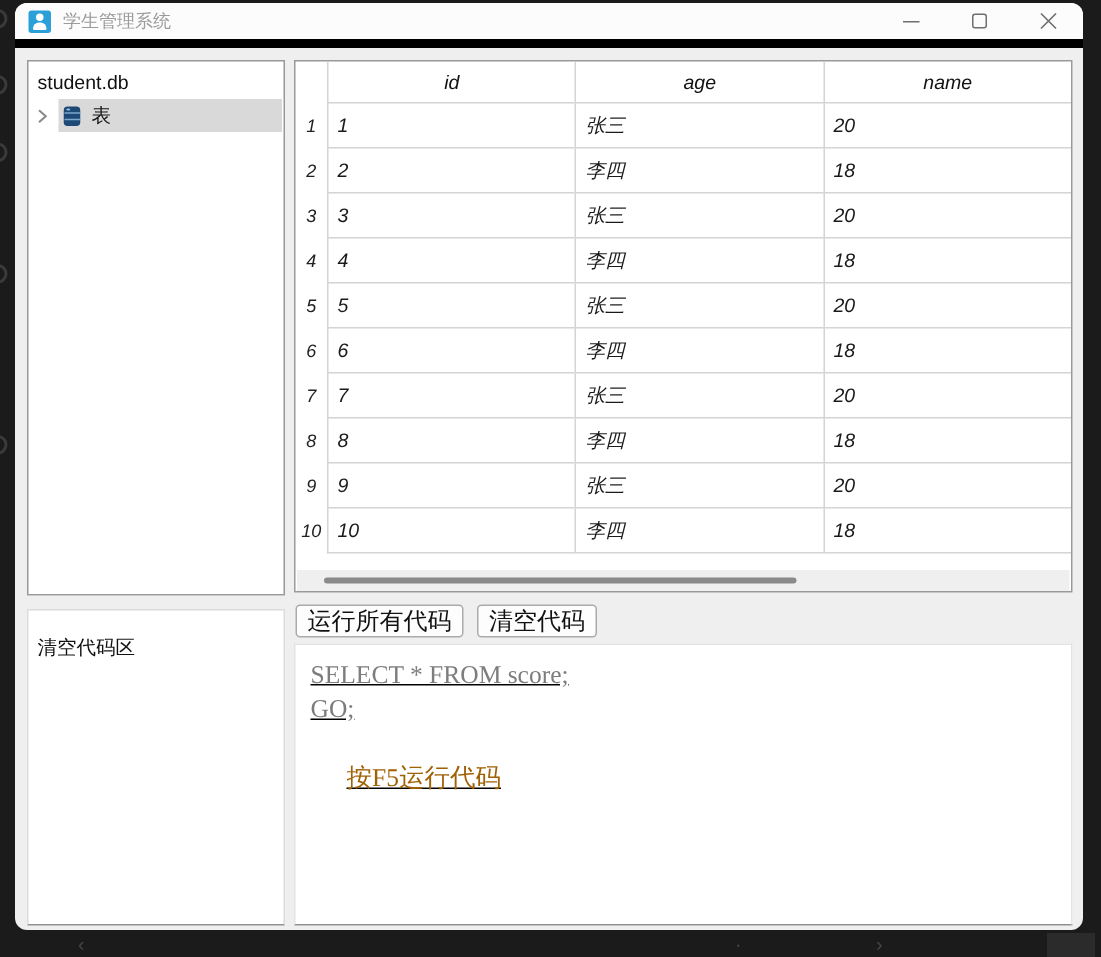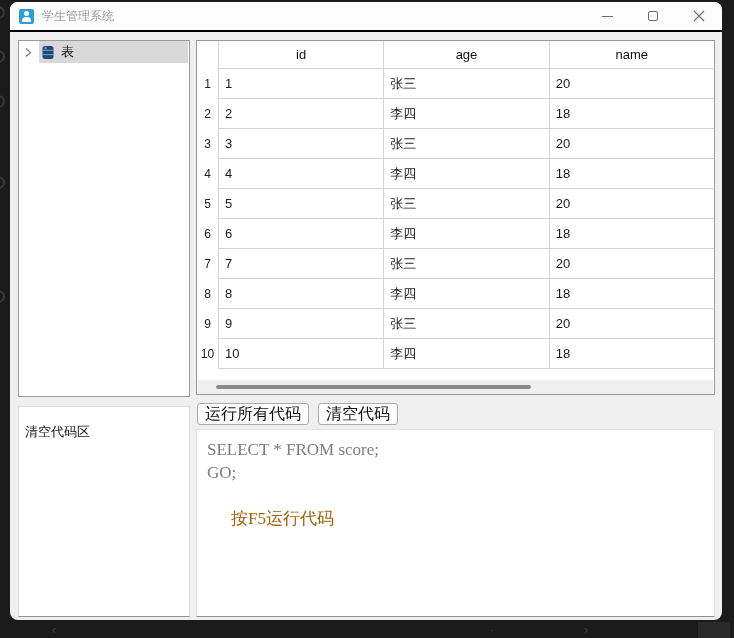--- a/index.html
+++ b/index.html
@@ -6,21 +6,21 @@
   html,body { width:734px; height:638px; }
   body { font-family:"Liberation Sans", sans-serif; background:#1b1b1b; position:relative; overflow:hidden; }
 
   
   .edge-dot { position:absolute; width:13px; height:13px; border:2px solid #3a3a3a; border-radius:50%; left:-8px; }
   .tb-glyph { position:absolute; color:#474747; font-size:13px; line-height:13px; }
   .tb-block { position:absolute; right:4px; bottom:0; width:32px; height:16px; background:#2b2b2b; }
 
   .window { position:absolute; left:10px; top:2px; width:712px; height:618px; background:#efefef; border-radius:8px; overflow:hidden; }
 
-  .titlebar { position:absolute; left:0; top:0; right:0; height:30px; background:#fcfcfc; border-bottom:2px solid #000000; display:flex; align-items:center; }
+  .titlebar { position:absolute; left:0; top:0; right:0; height:30px; background:#fcfcfc; border-bottom:6px solid #000000; display:flex; align-items:center; }
   .app-icon { position:relative; width:15px; height:15px; margin-left:9px; background:#2b9fd8; border-radius:2px; flex:0 0 auto; }
   .app-icon::before { content:""; position:absolute; left:5px; top:2.5px; width:5px; height:5px; background:#fff; border-radius:50%; }
   .app-icon::after { content:""; position:absolute; left:3px; bottom:2px; width:9px; height:5px; background:#fff; border-radius:4px 4px 1px 1px; }
   .title-text { margin-left:8px; font-size:12px; color:#9b9b9b; }
   .win-controls { margin-left:auto; display:flex; height:30px; }
   .win-btn { width:46px; height:30px; display:flex; align-items:center; justify-content:center; }
   .ic-min { width:11px; height:1px; background:#6e6e6e; }
   .ic-max { width:10px; height:10px; border:1px solid #6e6e6e; border-radius:2px; }
 
   
@@ -28,39 +28,39 @@
   .db-name { font-size:13px; color:#111; padding:6px 0 4px 6px; }
   .tree-row { position:relative; height:22px; display:flex; align-items:center; }
   .tree-chevron { width:18px; display:flex; align-items:center; justify-content:center; flex:0 0 auto; }
   .tree-sel { position:absolute; left:20px; right:1px; top:0; bottom:0; background:#d9d9d9; }
   .tree-ico, .tree-label { position:relative; z-index:1; }
   .tree-ico { margin-left:4px; display:flex; }
   .tree-label { font-size:13px; color:#111; margin-left:6px; }
 
   
   .table-panel { position:absolute; left:186px; top:38px; width:519px; height:355px; background:#fff; border:1px solid #999; overflow:hidden; }
-  .hrow, .trow { display:flex; }
+  .hrow, .trow { display:flex;font-style:italic; }
   .hrow { height:28px; }
   .trow { height:30px; }
   .gut { width:21px; flex:0 0 auto; display:flex; align-items:center; justify-content:center; font-size:12px; color:#222; }
   .hcell { flex:1; border-left:1px solid #d4d4d4; border-bottom:1px solid #d4d4d4; display:flex; align-items:center; justify-content:center; font-size:13px; color:#111; }
   .cell { flex:1; border-left:1px solid #d4d4d4; border-bottom:1px solid #d4d4d4; display:flex; align-items:center; padding:0 6px; font-size:13px; color:#1a1a1a; }
   .hscroll { position:absolute; left:1px; right:1px; bottom:0; height:14px; background:#efefef; }
   .hthumb { position:absolute; left:18px; top:5px; width:315px; height:4px; background:#8a8a8a; border-radius:2px; }
 
   
   .btn-row { position:absolute; left:187px; top:401px; display:flex; gap:9px; }
   .btn { height:22px; padding:0 7px; background:#fdfdfd; border:1px solid #ababab; border-radius:3px; font-size:16px; color:#111; display:flex; align-items:center; font-family:"Liberation Sans", sans-serif; }
 
   
   .log-panel { position:absolute; left:8px; top:404px; width:172px; height:211px; background:#fff; border:1px solid #dcdcdc; border-bottom-color:#909090; }
   .log-label { font-size:13px; color:#111; padding:16px 0 0 6px; }
 
   
-  .code-panel { position:absolute; left:186px; top:427px; width:519px; height:188px; background:#fff; border:1px solid #e3e3e3; border-bottom-color:#8f8f8f; padding:8px 10px; font-family:"Liberation Serif", serif; }
+  .code-panel { position:absolute; left:186px; top:427px; width:519px; height:188px; background:#fff; border:1px solid #e3e3e3; border-bottom-color:#8f8f8f; padding:8px 10px; font-family:"Liberation Serif", serif;text-decoration:underline; }
   .code-line { font-size:17px; line-height:23px; color:#7d7d7d; }
   .code-hint { font-size:17px; line-height:23px; color:#a16207; margin-top:23px;margin-left:24px; }
 </style>
 </head>
 <body>
 
 <div class="edge-dot" style="top:6px"></div>
 <div class="edge-dot" style="top:50px"></div>
 <div class="edge-dot" style="top:95px"></div>
 <div class="edge-dot" style="top:176px"></div>
@@ -84,20 +84,21 @@
         </div>
       <div class="win-btn">
         <svg width="12" height="12">
             <path d="M1 1 L11 11 M11 1 L1 11" stroke="#6e6e6e" stroke-width="1.1"></path>
           </svg>
       </div>
     </div>
   </div>
 
   <div class="tree-panel">
+    <div class="db-name">student.db</div>
     <div class="tree-row">
       <div class="tree-sel"></div>
       <div class="tree-chevron">
         <svg width="7" height="11">
             <path d="M1 1.5 L5.5 5.5 L1 9.5" fill="none" stroke="#8a8a8a" stroke-width="1.4"></path>
           </svg>
       </div>
       <div class="tree-ico">
         <svg width="14" height="15">
           <rect x="1.5" y="1" width="11" height="13" rx="2.5" fill="#1e4976"></rect>

